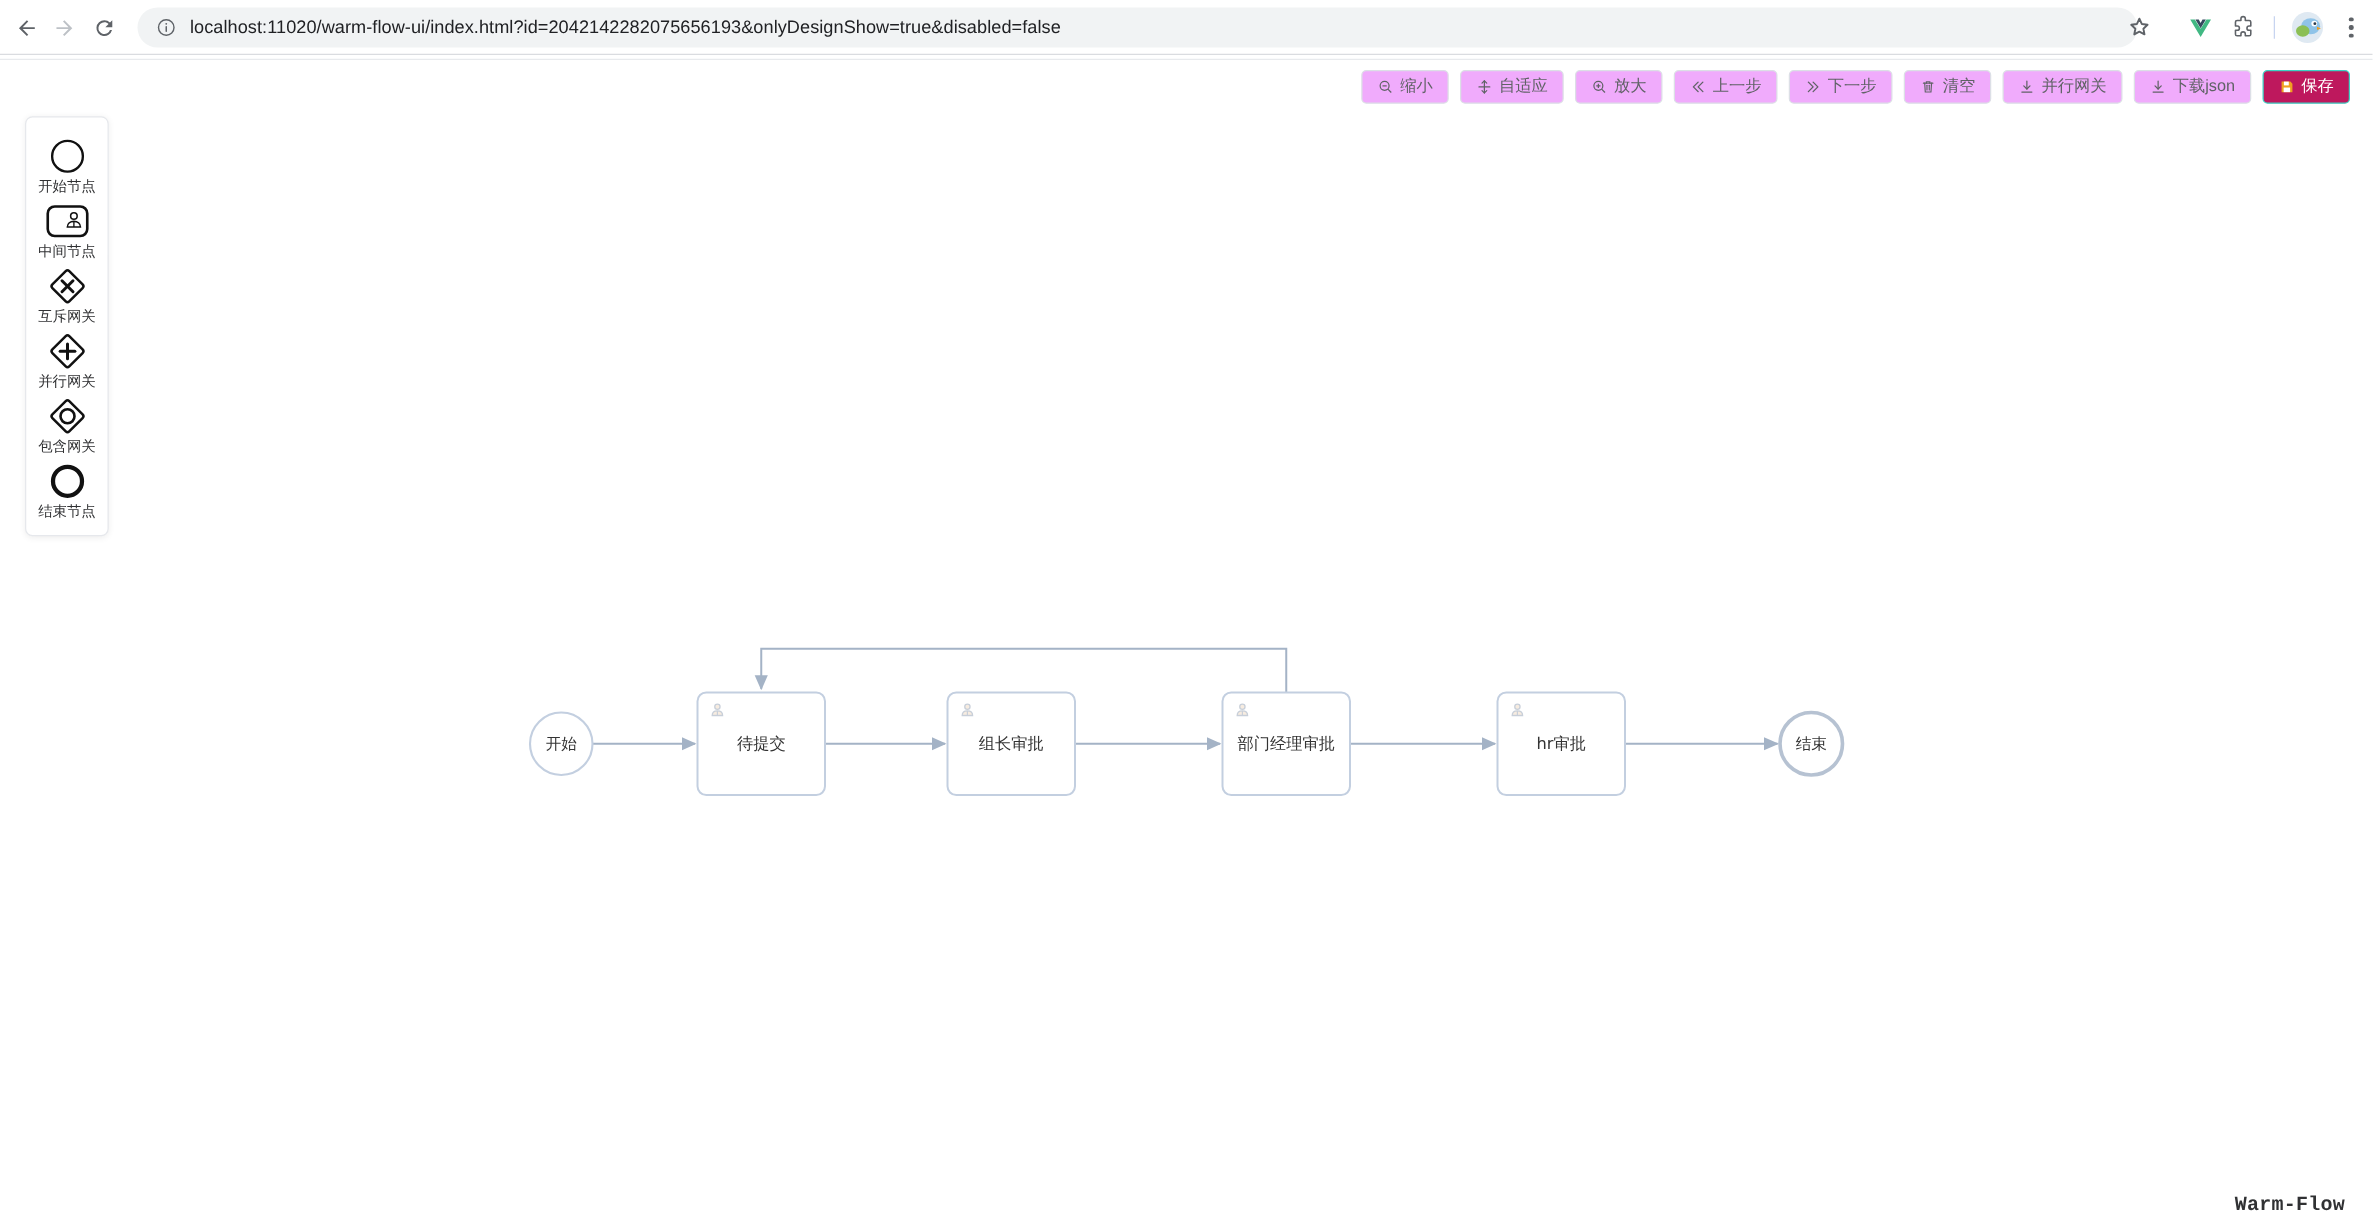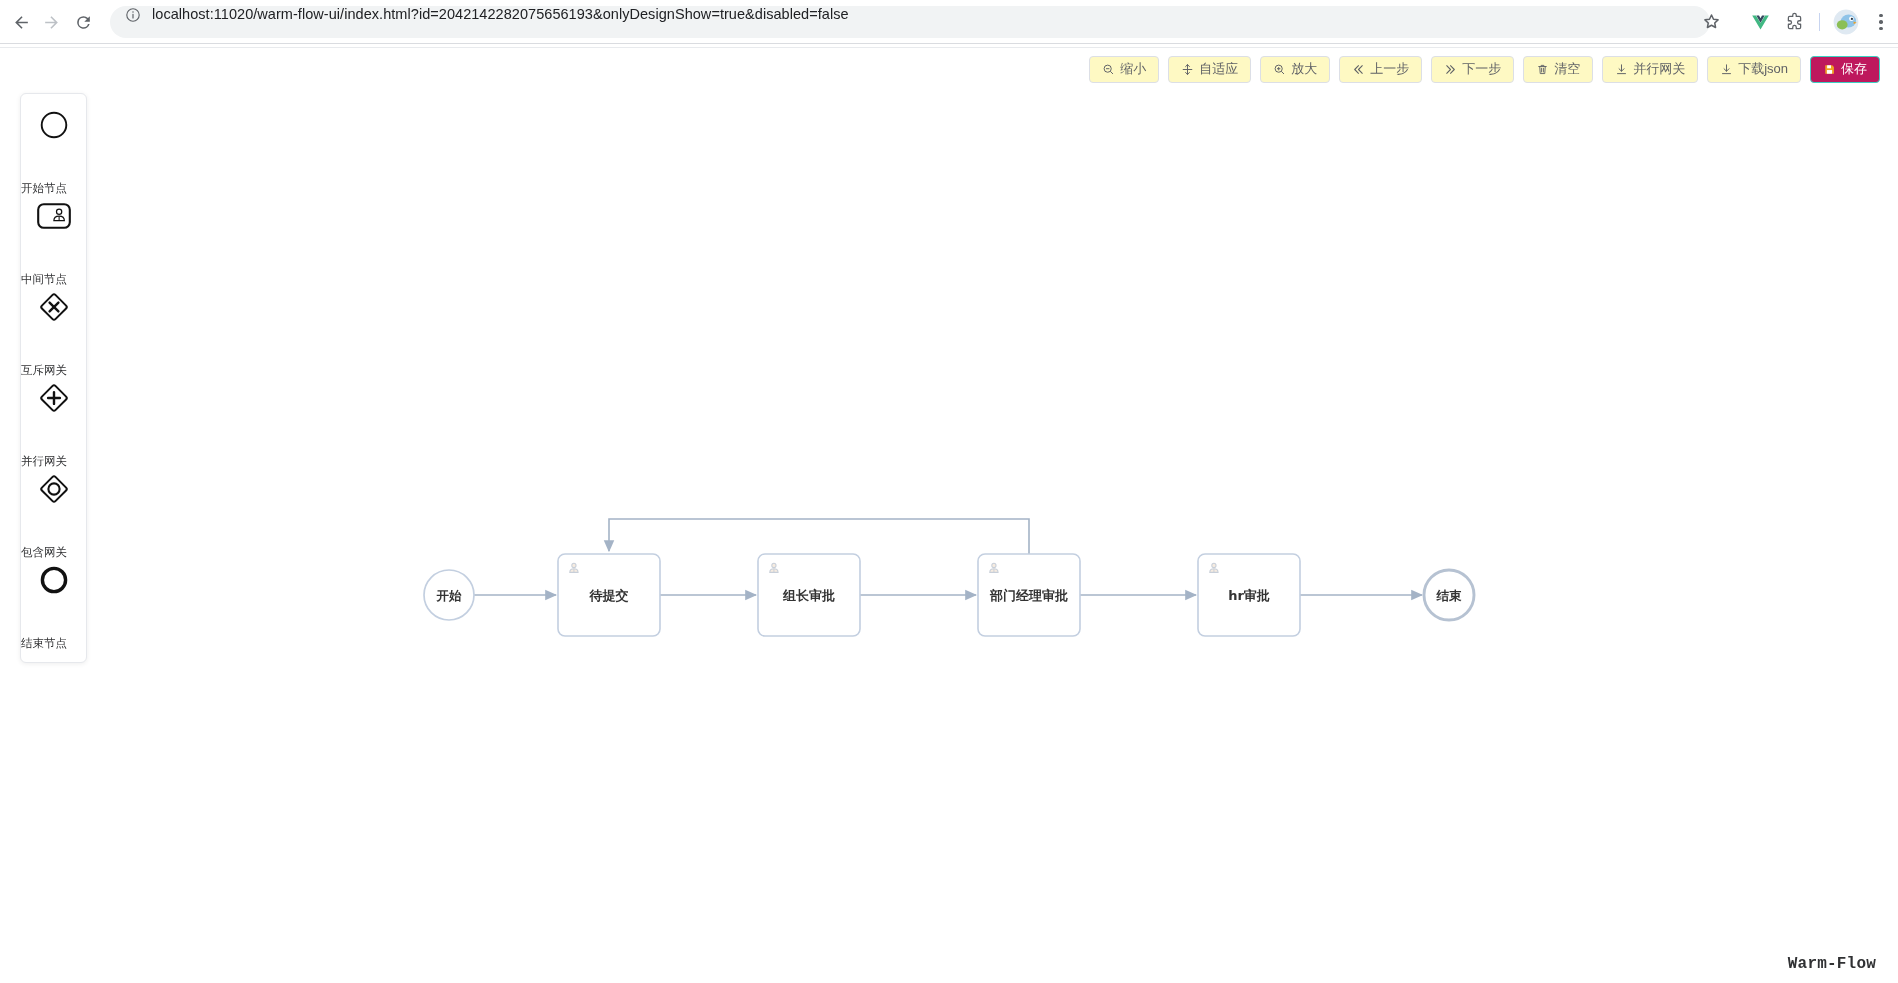--- a/index.html
+++ b/index.html
@@ -21,21 +21,21 @@
     position:absolute;top:9px;width:26px;height:26px;border-radius:50%;
     display:flex;align-items:center;justify-content:center;cursor:pointer;
   }
   .nav-btn svg{display:block;}
   #back-button{left:8px;}
   #forward-button{left:38px;}
   #reload-button{left:70px;}
 
   #omnibox{
     position:absolute;left:110px;top:6px;width:1600px;height:32px;
-    background:#f1f3f4;border-radius:16px;display:flex;align-items:flex-start;
+    background:#f1f3f4;border-radius:16px;display:flex;align-items:center;
     box-sizing:border-box;cursor:text;
   }
   #site-info-icon{
     margin-left:14px;width:18px;height:18px;flex:0 0 18px;
     display:flex;align-items:center;justify-content:center;
   }
   #url-text{
     margin-left:10px;font-size:14.5px;color:#202124;white-space:nowrap;
     overflow:hidden;text-overflow:ellipsis;letter-spacing:0.05px;
   }
@@ -52,44 +52,44 @@
   
   #page{position:absolute;left:0;top:48px;width:1898px;height:935px;background:#fff;overflow:hidden;}
 
   
   #flow-toolbar{
     position:absolute;right:18px;top:7px;height:28px;
     display:flex;align-items:center;gap:9px;
   }
   .tb-btn{
     height:27px;padding:0 12px;border:1px solid #dcdfe6;border-radius:4px;
-    background:#fef9c3;color:#606266;font-size:13px;
+    background:#f0abfc;color:#606266;font-size:13px;
     display:flex;align-items:center;gap:5px;cursor:pointer;white-space:nowrap;
     box-sizing:border-box;font-family:"Liberation Sans","DejaVu Sans",sans-serif;
   }
   .tb-btn.primary{background:#be185d;border-color:#3cd1c3;color:#fff;}
   .tb-ico{display:inline-flex;align-items:center;justify-content:center;width:13px;height:13px;}
 
   
   #node-palette{
     position:absolute;left:20px;top:45px;width:67px;
     background:#fff;border:1px solid #e6e8ec;border-radius:6px;
     box-shadow:0 1px 5px rgba(0,0,0,0.07);
     padding:12px 0 10px 0;box-sizing:border-box;
   }
   .palette-item{
-    display:flex;flex-direction:column;
-    padding:3px 0 2px 0;cursor:grab;user-select:none;gap:39px;
+    display:flex;flex-direction:column;align-items:center;
+    padding:3px 0 2px 0;cursor:grab;user-select:none;
   }
   .pal-shape{height:32px;display:flex;align-items:center;justify-content:center;}
   .pal-label{font-size:11.5px;color:#303133;margin-top:1px;line-height:14px;
     font-family:"DejaVu Sans","Liberation Sans",sans-serif;}
 
   
-  #flow-canvas{position:absolute;left:0;top:40px;width:1768px;height:895px;font-weight:bold;}
+  #flow-canvas{position:absolute;left:0;top:40px;width:1768px;height:895px;}
   #flow-svg{position:absolute;left:0;top:0;}
 
   .node-label{
     font-size:13px;fill:#333;font-family:"DejaVu Sans","Liberation Sans",sans-serif;
   }
   .term-label{font-size:12.5px;fill:#333;font-family:"DejaVu Sans","Liberation Sans",sans-serif;}
 
   #watermark{
     position:absolute;right:22px;bottom:10px;font-size:16px;font-weight:bold;
     color:#303133;letter-spacing:0.2px;font-family:Liberation Mono, monospace;

